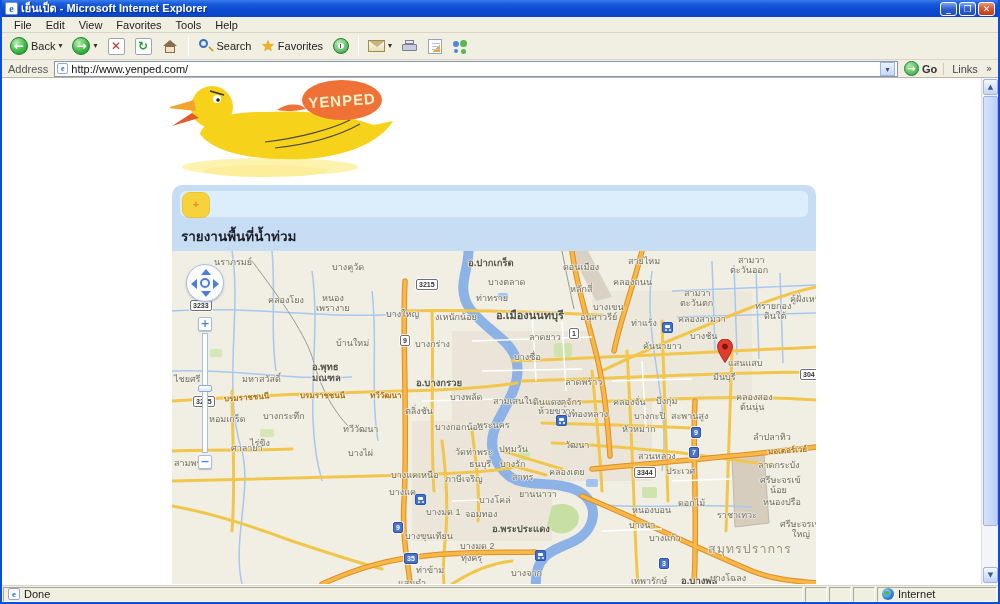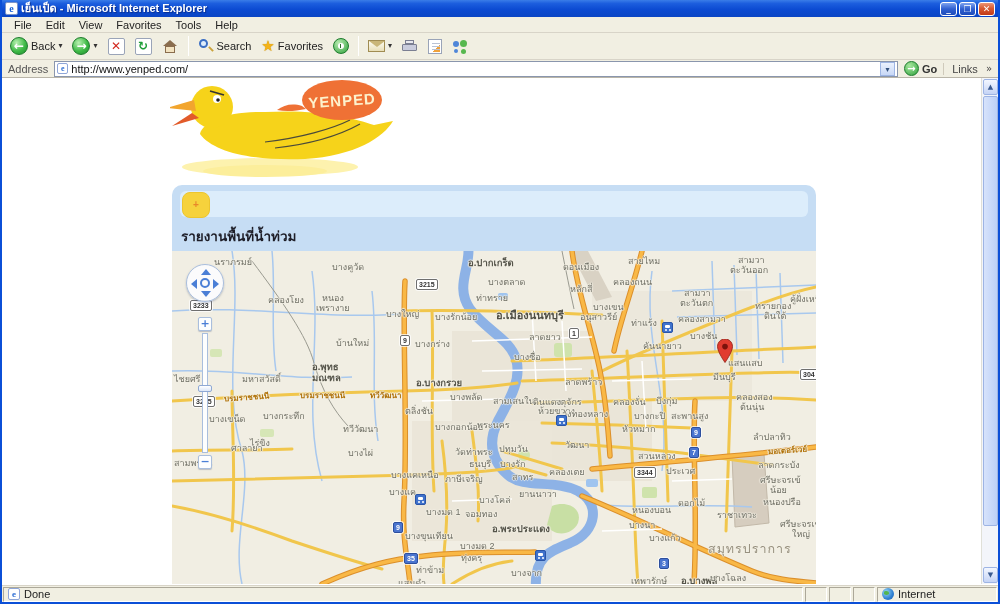--- a/index.html
+++ b/index.html
@@ -352,21 +352,21 @@
             <span class="ml " style="left: 150px; top: 40px;">หนอง</span>
             <span class="ml " style="left: 144px; top: 50px;">เพรางาย</span>
             <span class="ml " style="left: 421px; top: 49px;">บางเขน</span>
             <span class="ml " style="left: 512px; top: 35px;">สามวา</span>
             <span class="ml " style="left: 508px; top: 45px;">ตะวันตก</span>
             <span class="ml " style="left: 506px; top: 61px;">คลองสามวา</span>
             <span class="ml " style="left: 583px; top: 48px;">ทรายกอง</span>
             <span class="ml " style="left: 592px; top: 58px;">ดินใต้</span>
             <span class="ml " style="left: 618px; top: 41px;">คู้ฝั่งเหนือ</span>
             <span class="ml " style="left: 214px; top: 56px;">บางใหญ่</span>
-            <span class="ml " style="left: 263px; top: 59px;">บางรักน้อย</span>
+            <span class="ml " style="left: 263px; top: 59px;">งเหนักน้อย</span>
             <span class="ml big" style="left: 324px; top: 55px;">อ.เมืองนนทบุรี</span>
             <span class="ml " style="left: 408px; top: 59px;">อนุสาวรีย์</span>
             <span class="ml " style="left: 164px; top: 85px;">บ้านใหม่</span>
             <span class="ml " style="left: 459px; top: 65px;">ท่าแร้ง</span>
             <span class="ml " style="left: 357px; top: 79px;">ลาดยาว</span>
             <span class="ml " style="left: 243px; top: 86px;">บางกร่าง</span>
             <span class="ml " style="left: 383px; top: 96px; margin-top: 48px;">จตุจักร</span>
             <span class="ml " style="left: 471px; top: 88px;">คันนายาว</span>
             <span class="ml " style="left: 518px; top: 78px;">บางชัน</span>
             <span class="ml " style="left: 342px; top: 99px;">บางซื่อ</span>
@@ -386,21 +386,21 @@
             <span class="ml " style="left: 321px; top: 143px;">สามเสนใน</span>
             <span class="ml " style="left: 361px; top: 144px;">ดินแดง</span>
             <span class="ml " style="left: 366px; top: 153px;">ห้วยขวาง</span>
             <span class="ml " style="left: 390px; top: 156px;">วังทองหลาง</span>
             <span class="ml " style="left: 233px; top: 153px;">ตลิ่งชัน</span>
             <span class="ml " style="left: 263px; top: 169px;">บางกอกน้อย</span>
             <span class="ml " style="left: 305px; top: 167px;">พระนคร</span>
             <span class="ml " style="left: 462px; top: 158px;">บางกะปิ</span>
             <span class="ml " style="left: 499px; top: 158px;">สะพานสูง</span>
             <span class="ml " style="left: 450px; top: 171px;">หัวหมาก</span>
-            <span class="ml " style="left: 37px; top: 161px;">บางเขน็ด</span>
+            <span class="ml " style="left: 37px; top: 161px;">หอมเกร็ด</span>
             <span class="ml " style="left: 91px; top: 158px;">บางกระทึก</span>
             <span class="ml " style="left: 171px; top: 171px;">ทวีวัฒนา</span>
             <span class="ml " style="left: 78px; top: 185px;">ไร่ขิง</span>
             <span class="ml " style="left: 59px; top: 190px;">ศาลายา</span>
             <span class="ml " style="left: 2px; top: 205px;">สามพราน</span>
             <span class="ml " style="left: 176px; top: 195px;">บางไผ่</span>
             <span class="ml " style="left: 283px; top: 194px;">วัดท่าพระ</span>
             <span class="ml " style="left: 297px; top: 206px;">ธนบุรี</span>
             <span class="ml " style="left: 327px; top: 191px;">ปทุมวัน</span>
             <span class="ml " style="left: 328px; top: 206px;">บางรัก</span>

